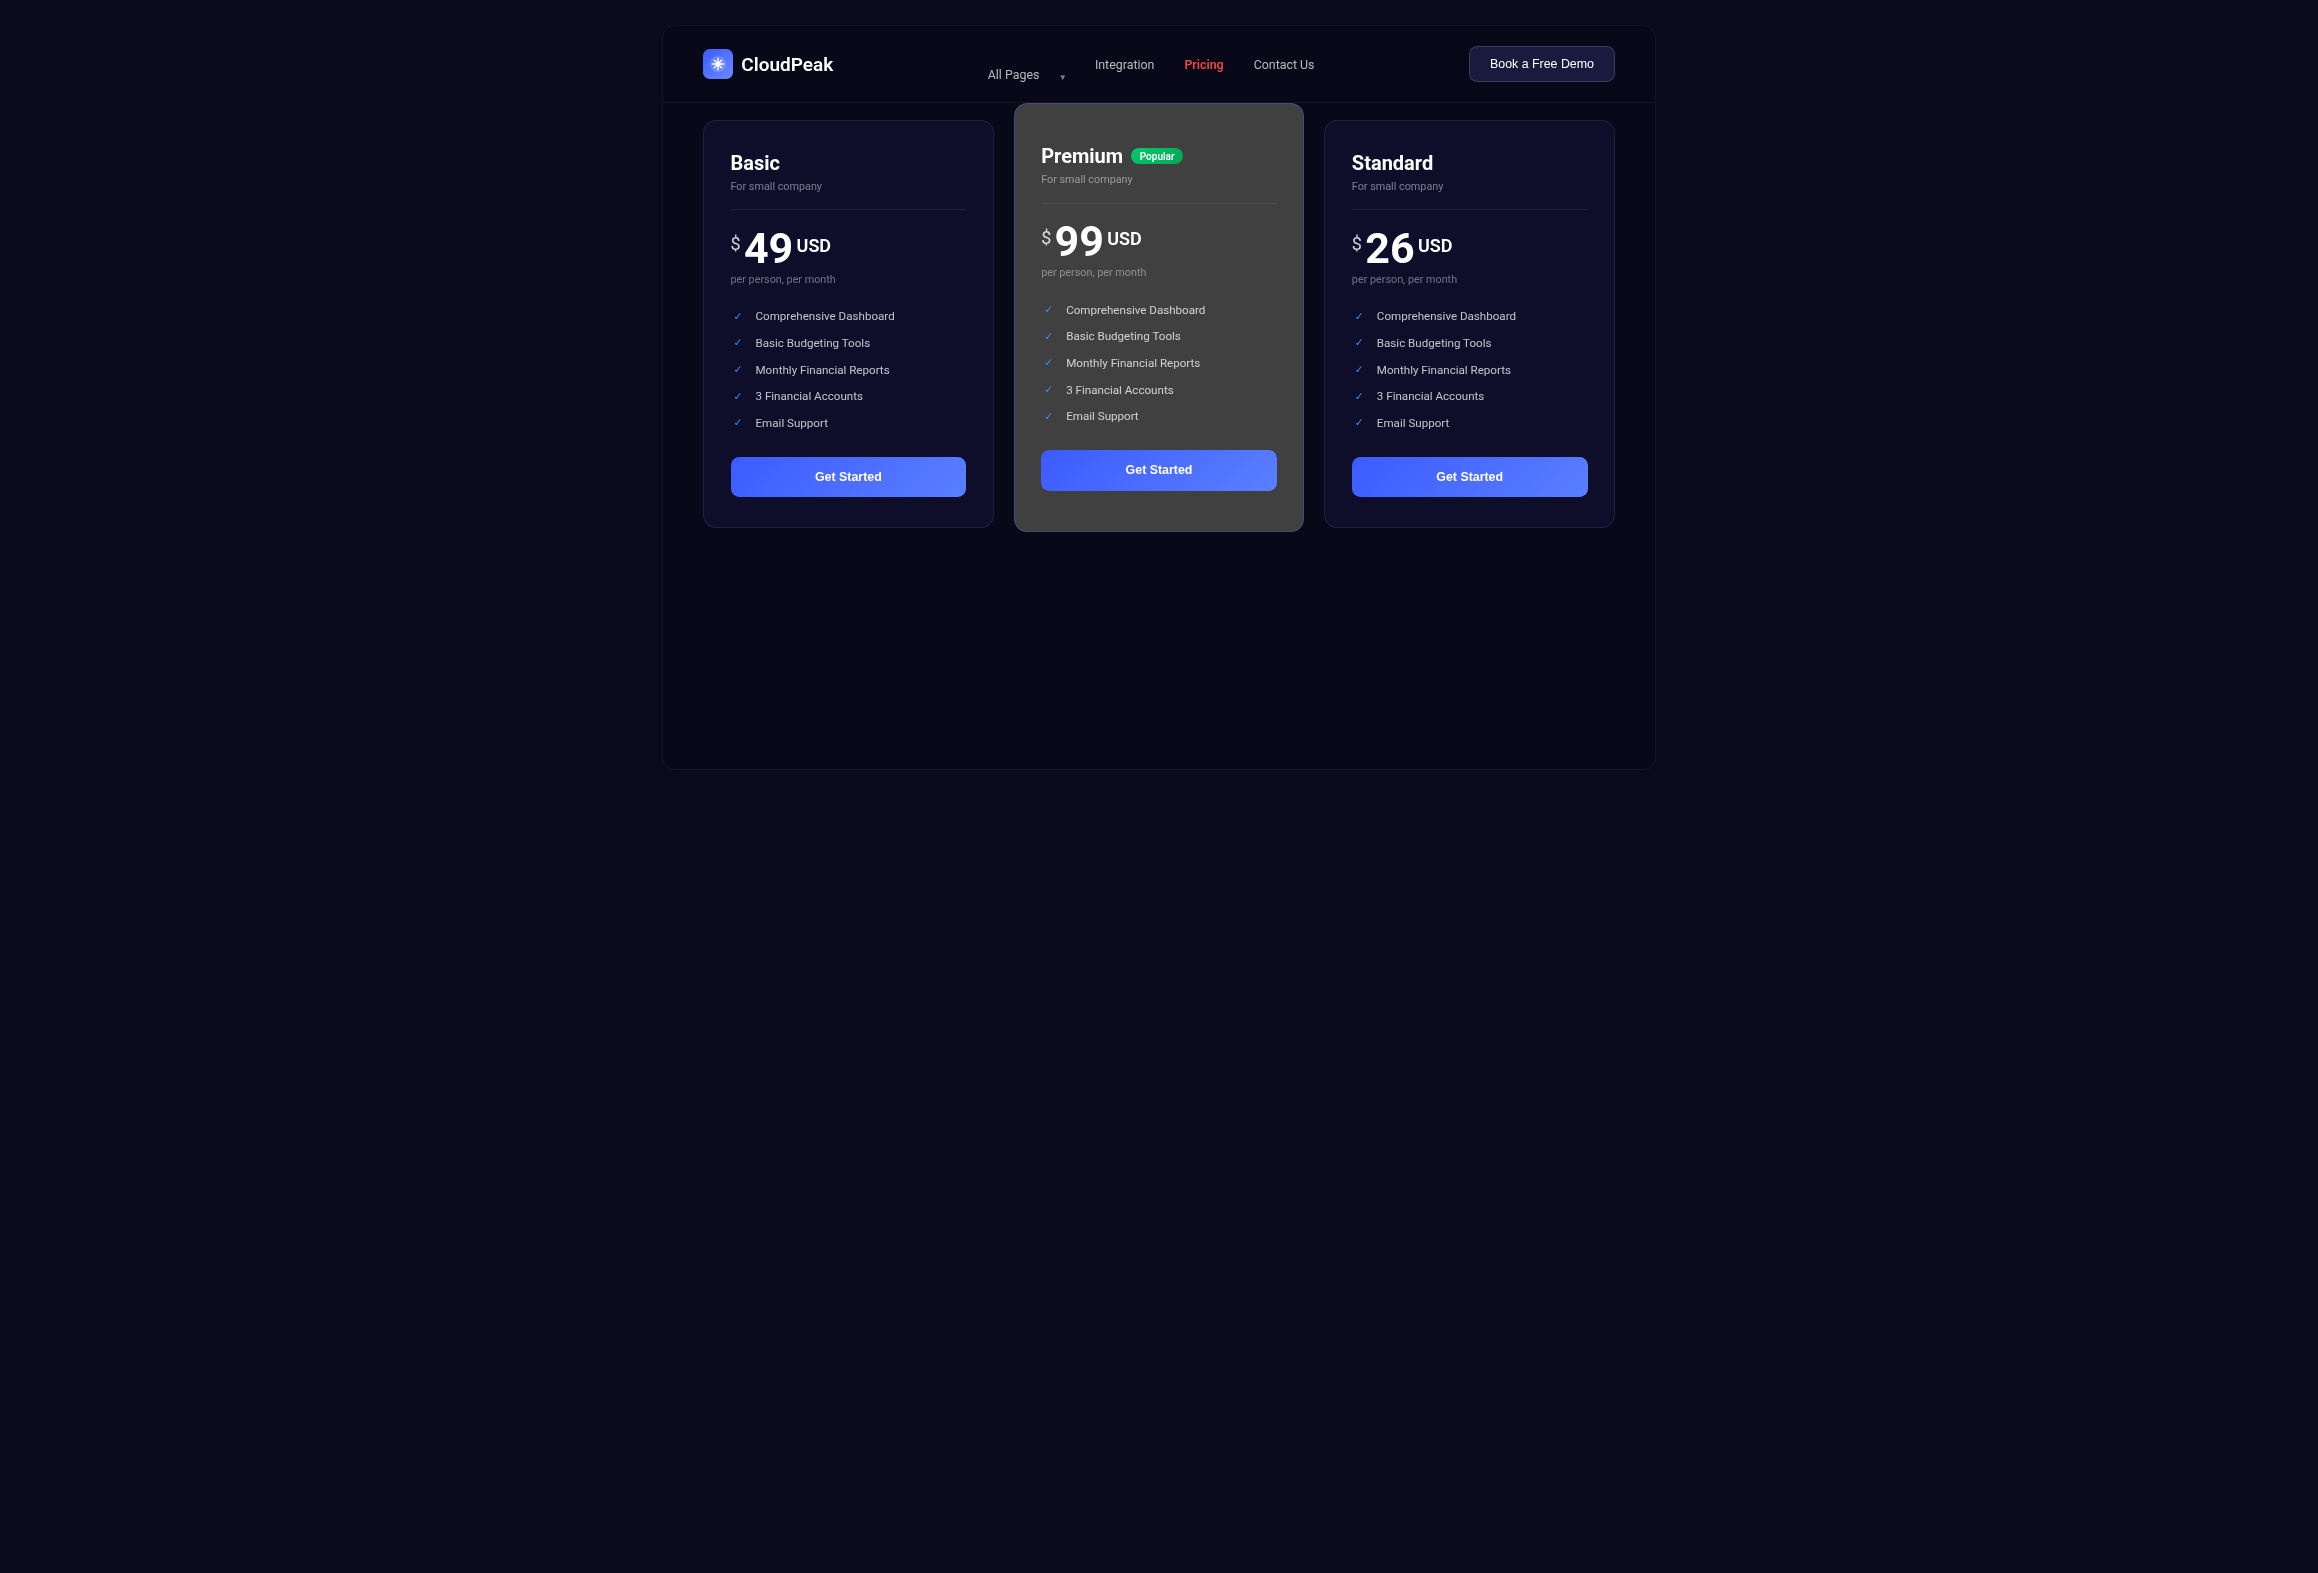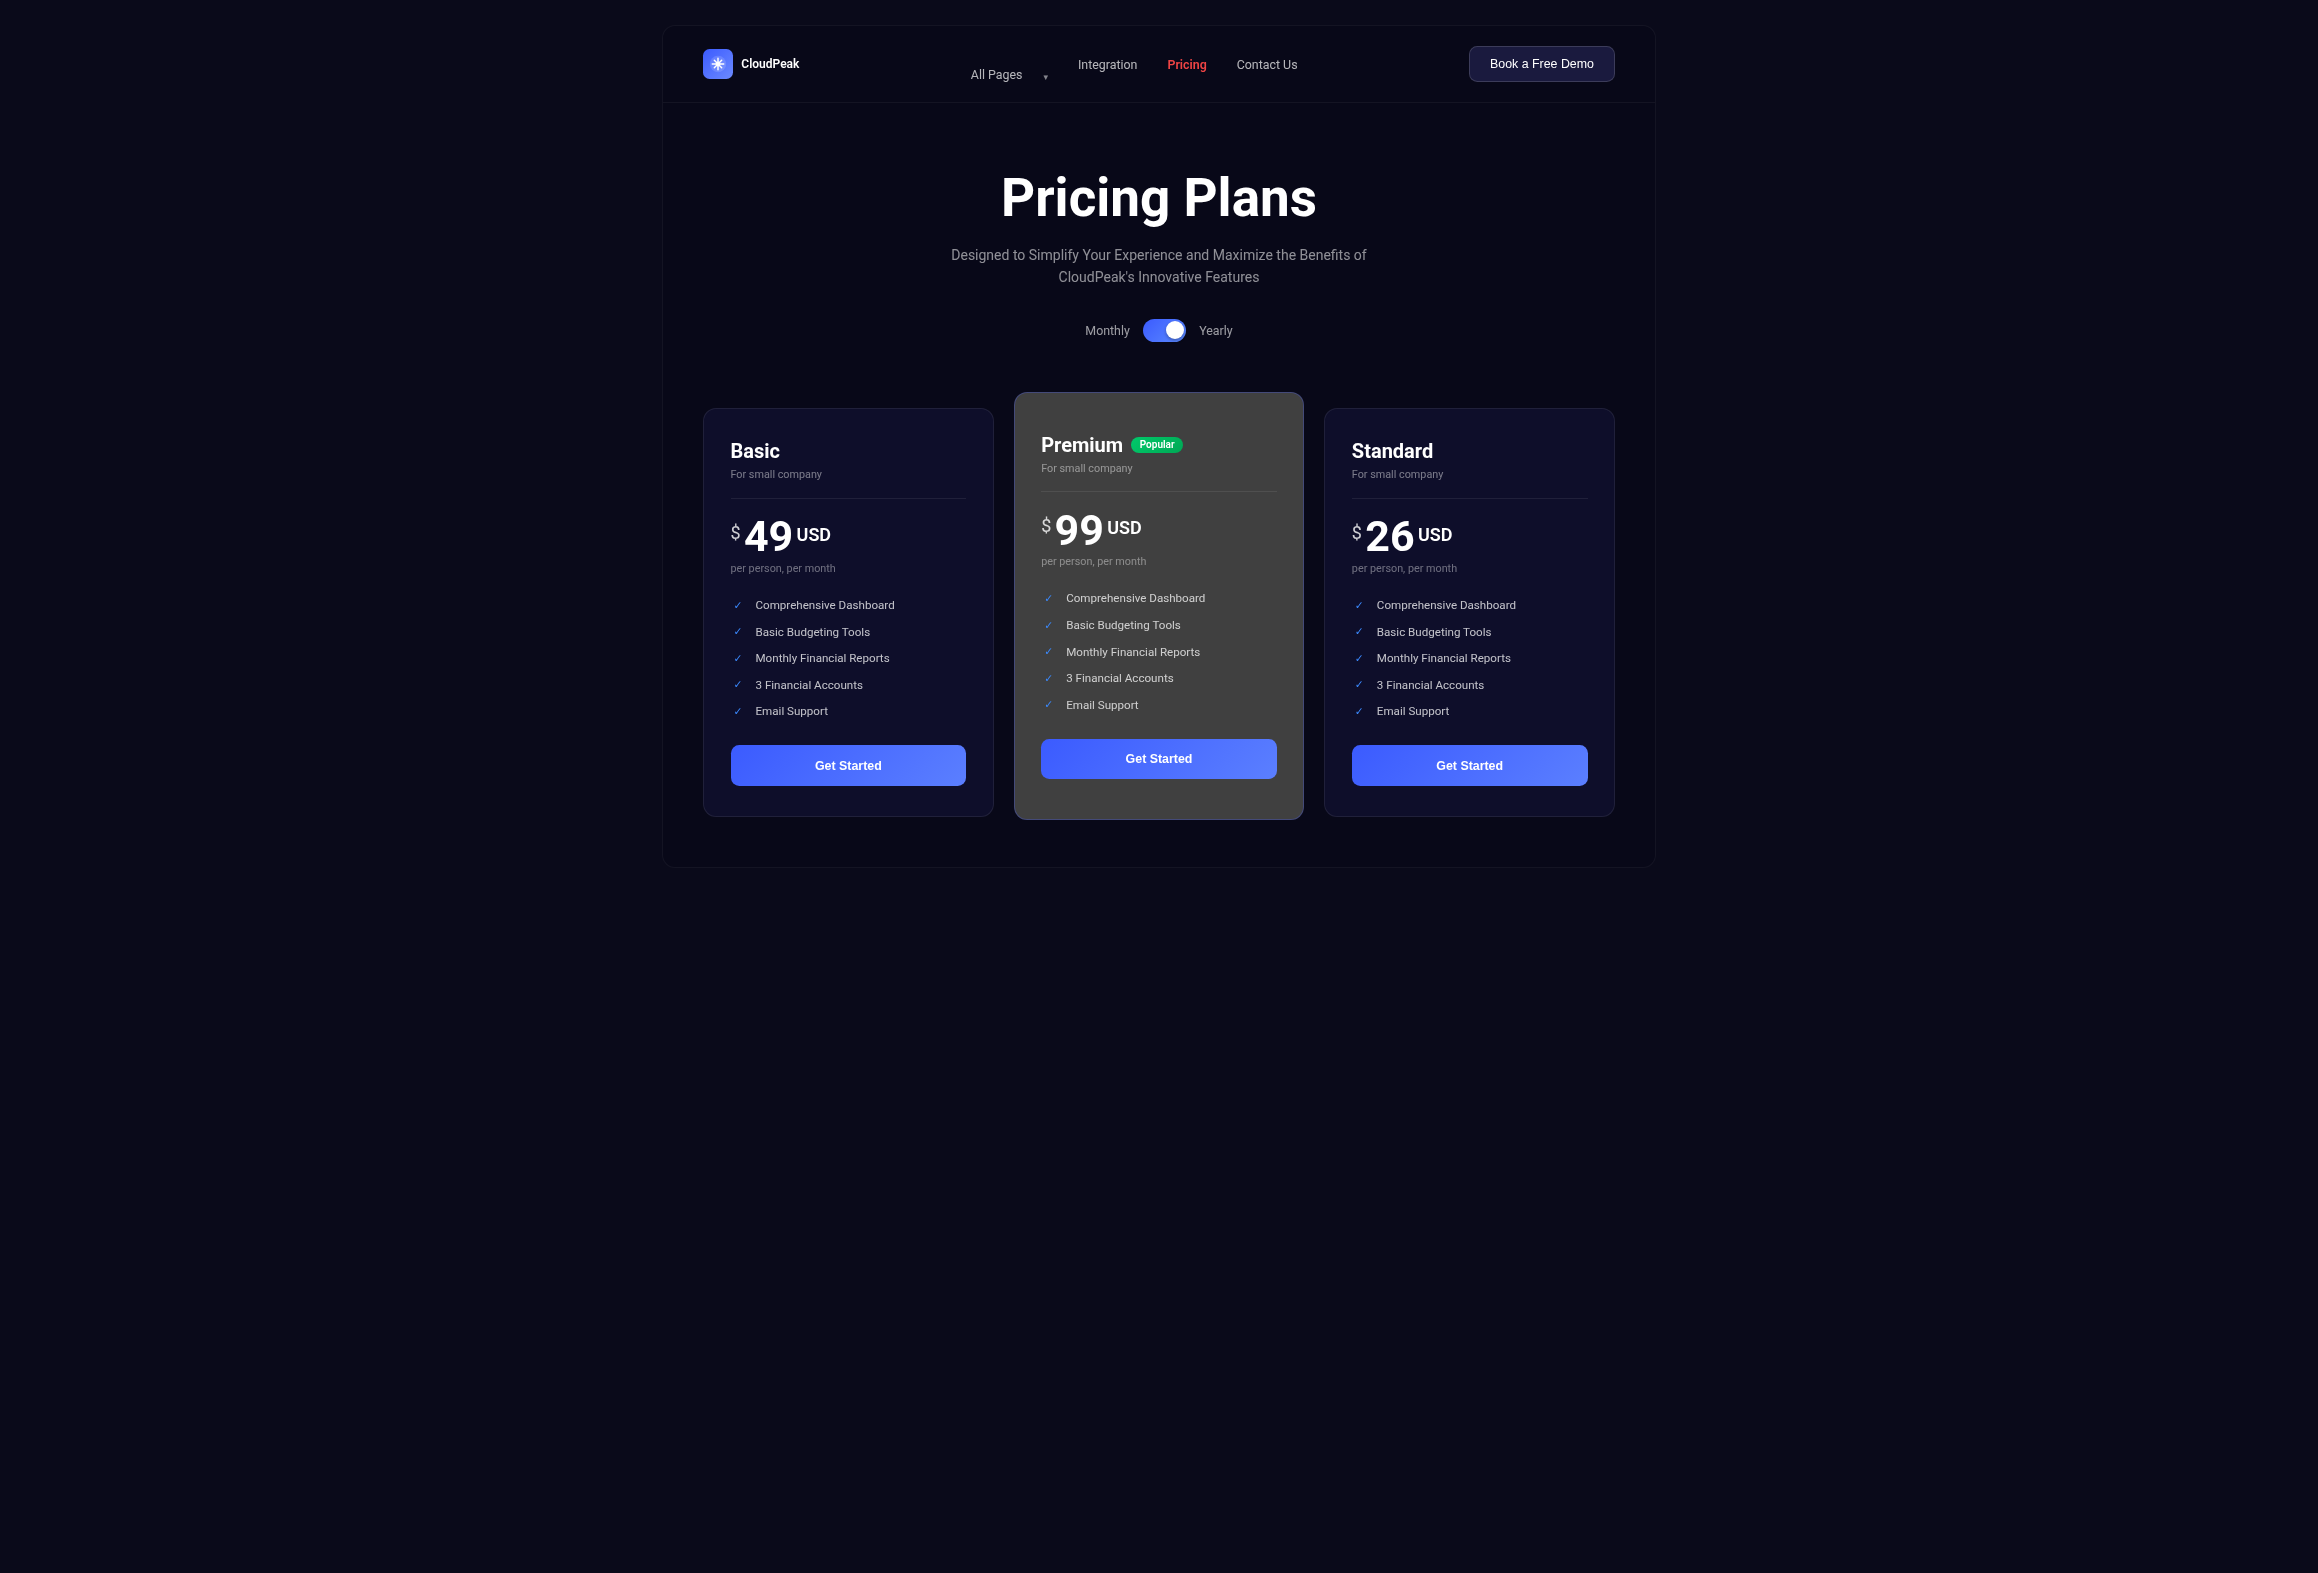--- a/index.html
+++ b/index.html
@@ -49,21 +49,21 @@
       height: 30px;
       background: linear-gradient(135deg, #3b5bff, #6c8aff);
       border-radius: 6.6px;
       display: flex;
       align-items: center;
       justify-content: center;
       font-size: 15px;
     }
 
     .logo-text {
-      font-size: 12px;
+      font-size: 19px;
       font-weight: 600;
       color: #fff;
     }
 
     .nav-links {
       display: flex;
       align-items: center;
       gap: 30px;
       list-style: none;
     }
@@ -330,32 +330,20 @@
         <a href="#" class="active">Pricing</a>
       </li>
       <li>
         <a href="#">Contact Us</a>
       </li>
     </ul>
 
     <button class="book-demo-btn">Book a Free Demo</button>
   </nav>
 
-  <section class="hero">
-    <h1>Pricing Plans</h1>
-    <p>Designed to Simplify Your Experience and Maximize the Benefits of CloudPeak's Innovative Features</p>
-
-    <div class="billing-toggle">
-      <span class="toggle-label">Monthly</span>
-      <div class="toggle-switch">
-        <div class="toggle-knob"></div>
-      </div>
-      <span class="toggle-label">Yearly</span>
-    </div>
-  </section>
 
   <div class="pricing-section">
 
     <div class="pricing-card">
       <div class="plan-header">
         <div class="plan-name">
           <span>Basic</span>
         </div>
         <div class="plan-subtitle">For small company</div>
       </div>

